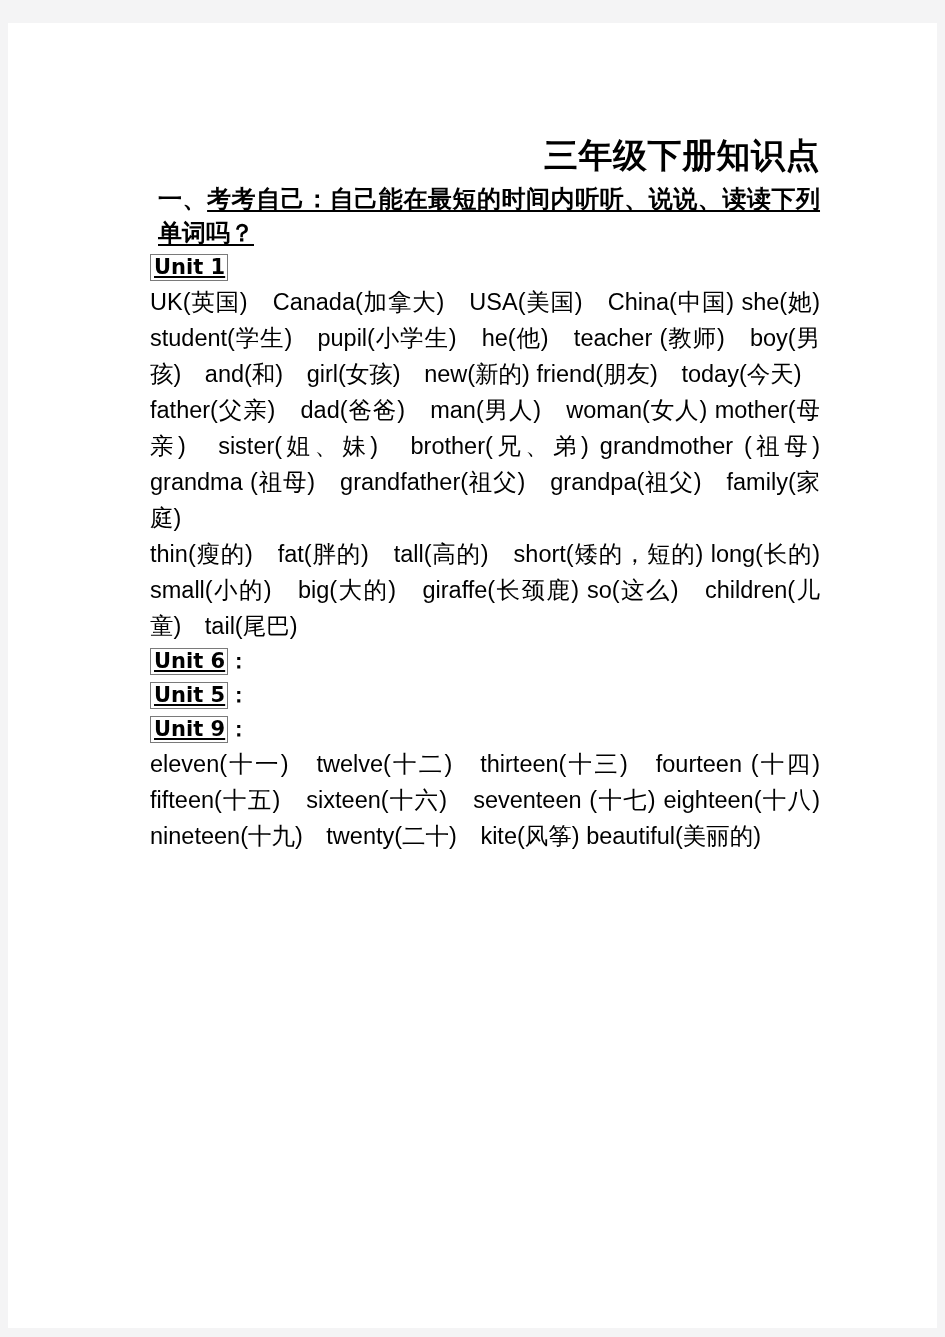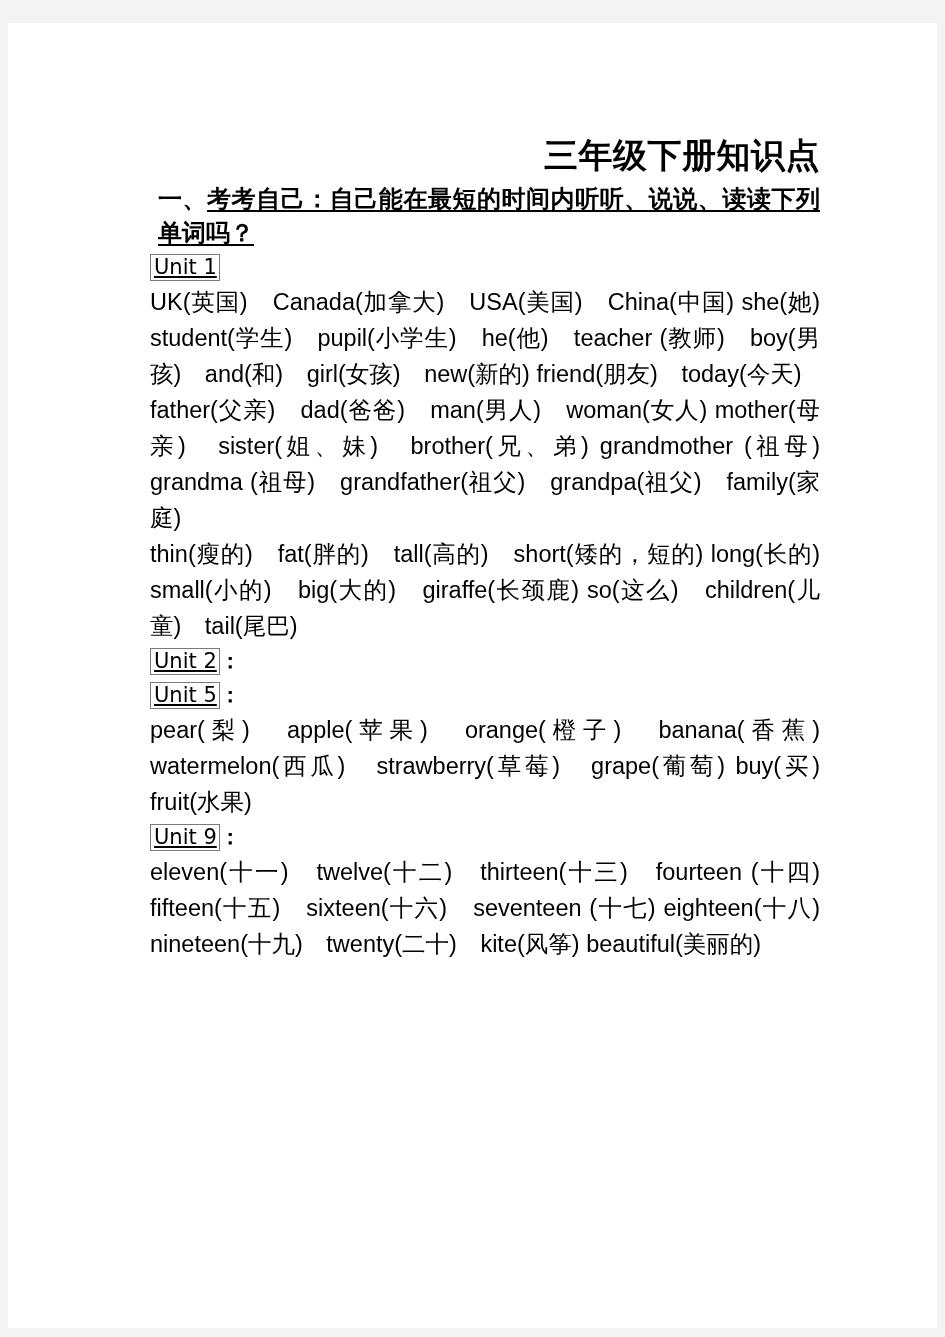--- a/index.html
+++ b/index.html
@@ -62,21 +62,21 @@
   .unit-head {
     line-height: 30px;
     margin: 2px 0 0 0;
     white-space: nowrap;
   }
   .unit-box {
     display: inline-block;
     border: 1px solid #7a7a7a;
     padding: 0 2px 0 3px;
     font-family: "DejaVu Sans", sans-serif;
-    font-weight: normal;
+    font-weight: bold;
     font-size: 21px;
     line-height: 25px;
     text-decoration: underline;
     text-underline-offset: 2px;
     color: #000;
     vertical-align: baseline;
   }
   .unit-colon {
     font-family: "DejaVu Sans", sans-serif;
     font-weight: bold;
@@ -116,29 +116,28 @@
     <div class="unit-block">
       <p class="word-list cn">father(父亲)　dad(爸爸)　man(男人)　woman(女人) mother(母亲)　sister(姐、妹)　brother(兄、弟) grandmother (祖母)　grandma (祖母)　grandfather(祖父)　grandpa(祖父)　family(家庭)</p>
     </div>
 
     <div class="unit-block">
       <p class="word-list cn">thin(瘦的)　fat(胖的)　tall(高的)　short(矮的，短的) long(长的)　small(小的)　big(大的)　giraffe(长颈鹿) so(这么)　children(儿童)　tail(尾巴)</p>
     </div>
 
     <div class="unit-block">
       <div class="unit-head">
-        <span class="unit-box">Unit 2</span><span class="unit-colon">：</span>
+        <span class="unit-box">Unit 6</span><span class="unit-colon">：</span>
       </div>
     </div>
 
     <div class="unit-block">
       <div class="unit-head">
         <span class="unit-box">Unit 5</span><span class="unit-colon">：</span>
       </div>
-      <p class="word-list cn">pear(梨)　apple(苹果)　orange(橙子)　banana(香蕉) watermelon(西瓜)　strawberry(草莓)　grape(葡萄) buy(买)　fruit(水果)</p>
     </div>
 
     <div class="unit-block">
       <div class="unit-head">
         <span class="unit-box">Unit 9</span><span class="unit-colon">：</span>
       </div>
       <p class="word-list cn">eleven(十一)　twelve(十二)　thirteen(十三)　fourteen (十四)　fifteen(十五)　sixteen(十六)　seventeen (十七) eighteen(十八)　nineteen(十九)　twenty(二十)　kite(风筝) beautiful(美丽的)</p>
     </div>
 
   </div>

